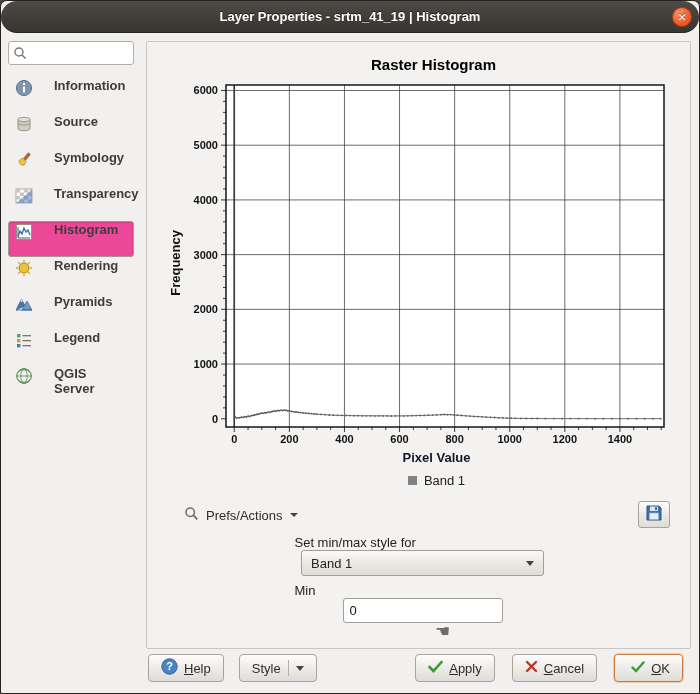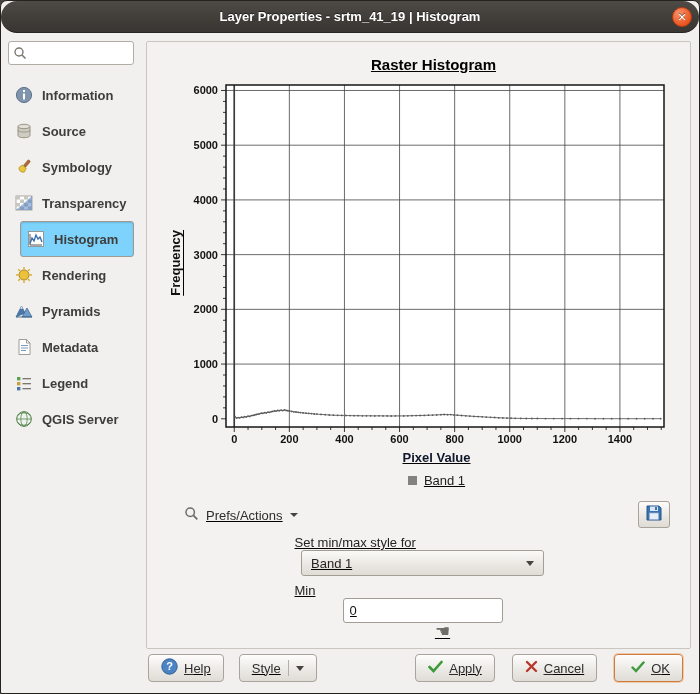--- a/index.html
+++ b/index.html
@@ -43,33 +43,32 @@
   .sidebar { width:140px; flex:none; padding:8px 7px 0 7px; }
   .search-box { position:relative; }
   .search-input {
     width:100%; height:24px;
     border:1px solid #b2ada4; border-radius:3px;
     background:#fff; padding:0 4px 0 23px; font-size:12px; outline:none;
   }
   .search-icon { position:absolute; left:5px; top:5px; pointer-events:none; }
   .nav { margin-top:12px; display:flex; flex-direction:column; }
   .nav-item {
-    height:36px; display:flex; align-items:center; gap:8px;
+    height:36px; display:flex; gap:20px;
     padding:0 4px 0 5px;
     font-size:13px; font-weight:bold; color:#3e3d3a;
     border:1px solid transparent; border-radius:3px; cursor:pointer;
   }
   .nav-item.selected {
-    background:#7dd3fc; border-color:#9e9a92;
+    background:#ec4899; border-color:#9e9a92;
     box-shadow:inset 0 1px 2px rgba(0,0,0,.14);
-    margin-left:12px;
   }
   .nav-item .icon { width:20px; height:20px; flex:none; display:flex; align-items:center; justify-content:center; }
 
-  .main { flex:1; min-width:0; display:flex; flex-direction:column; padding:8px 8px 0 5px;text-decoration:underline; }
+  .main { flex:1; min-width:0; display:flex; flex-direction:column; padding:8px 8px 0 5px; }
   .frame {
     flex:1; border:1px solid #c9c6bf; border-radius:2px;
     background:#f3f2f0;
     padding:12px 18px 0 18px; overflow:hidden;
   }
   
   .chart-title { text-align:center; font-size:15px; font-weight:bold; color:#000; margin:2px 0 4px 30px; }
   .chart-area { display:flex; align-items:center; justify-content:center; }
   .y-axis-title {
     writing-mode:vertical-rl; transform:rotate(180deg);
@@ -250,34 +249,20 @@
             <svg width="18" height="18">
                 <path d="M1 15 L6.5 4 L10 11 z" fill="#4a78ad" stroke="#2d5582" stroke-width=".6"></path>
                 <path d="M7 15 L12 6 L17 15 z" fill="#6f9cc9" stroke="#2d5582" stroke-width=".6"></path>
                 <path d="M5.3 6.8 L6.5 4 L7.7 6.8 z" fill="#e8eef5"></path>
                 <line x1="1" y1="15" x2="17" y2="15" stroke="#2d5582" stroke-width=".8"></line>
               </svg>
           </span>
           <span>Pyramids</span>
         </div>
 
-        <div class="nav-item">
-          <span class="icon">
-            <svg width="18" height="18">
-                <path d="M4 1.5 h7.5 L15 5 v11.5 H4 z" fill="#fdfdfc" stroke="#8a867e" stroke-width=".8"></path>
-                <path d="M11.5 1.5 V5 H15" fill="none" stroke="#8a867e" stroke-width=".8"></path>
-                <g stroke="#7f9cc0" stroke-width="1">
-                  <line x1="6" y1="7.5" x2="13" y2="7.5"></line>
-                  <line x1="6" y1="10" x2="13" y2="10"></line>
-                  <line x1="6" y1="12.5" x2="11" y2="12.5"></line>
-                </g>
-              </svg>
-          </span>
-          <span>Metadata</span>
-        </div>
 
         <div class="nav-item">
           <span class="icon">
             <svg width="18" height="18">
                 <rect x="2" y="3" width="3.4" height="3.4" fill="#5aa153"></rect>
                 <rect x="2" y="8" width="3.4" height="3.4" fill="#c7a23c"></rect>
                 <rect x="2" y="13" width="3.4" height="3.4" fill="#4a78ad"></rect>
                 <g stroke="#6e6a62" stroke-width="1.2">
                   <line x1="7.5" y1="4.7" x2="16" y2="4.7"></line>
                   <line x1="7.5" y1="9.7" x2="16" y2="9.7"></line>

